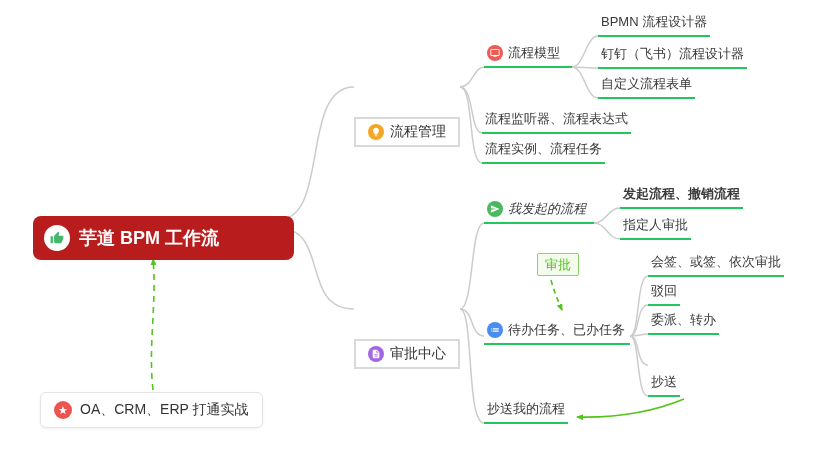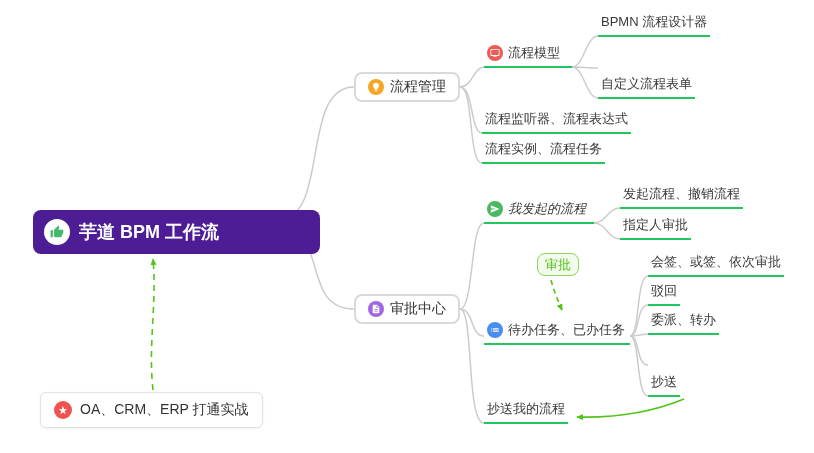--- a/index.html
+++ b/index.html
@@ -2,53 +2,53 @@
 <html><head>
 <meta charset="utf-8">
 <style>
   html,body{margin:0;padding:0;background:#fff;}
   .canvas{
     position:relative;width:814px;height:453px;background:#ffffff;overflow:hidden;
     font-family:"Liberation Sans","DejaVu Sans",sans-serif;
   }
   .links{position:absolute;left:0;top:0;width:814px;height:453px;pointer-events:none;}
   .rootnode{
-    position:absolute;left:33px;top:210px;width:287px;height:44px;box-sizing:border-box;
-    background:#4c1d95;border-radius:8px;display:flex;align-items:center;gap:9px;
+    position:absolute;left:33px;top:216px;width:261px;height:44px;box-sizing:border-box;
+    background:#b91c1c;border-radius:8px;display:flex;align-items:center;gap:9px;
     padding:0 10px 0 11px;color:#fff;font-size:18px;font-weight:600;white-space:nowrap;cursor:pointer;
   }
   .rooticon{
     width:26px;height:26px;border-radius:50%;background:#fff;flex:0 0 auto;
     display:flex;align-items:center;justify-content:center;
   }
   .branch{
     position:absolute;height:30px;width:106px;box-sizing:border-box;background:#fff;
-    border:2px solid #d9d9d9;border-radius:8px;display:flex;align-items:center;gap:6px;
-    padding:0 12px;font-size:14px;color:#333;white-space:nowrap;cursor:pointer;
+    border:2px solid #d9d9d9;border-radius:0;display:flex;align-items:center;gap:6px;
+    padding:0 12px;font-size:14px;color:#333;white-space:nowrap;cursor:pointer;margin-top:45px;
   }
   .leaf{
     position:absolute;display:flex;align-items:center;gap:5px;box-sizing:border-box;
     padding:0 3px 5px 3px;border-bottom:2px solid #22c55e;font-size:13px;color:#3a3a3a;
     line-height:16px;white-space:nowrap;cursor:pointer;
   }
   .cicon{
     width:16px;height:16px;border-radius:50%;flex:0 0 auto;
     display:inline-flex;align-items:center;justify-content:center;
   }
   .star{font-size:11px;color:#fff;line-height:1;}
   .note{
     position:absolute;left:40px;top:392px;height:36px;box-sizing:border-box;background:#fff;
     border:1px solid #e3e3e3;border-radius:6px;box-shadow:0 1px 3px rgba(0,0,0,.06);
     display:flex;align-items:center;gap:8px;padding:0 13px;font-size:14px;color:#333;
     white-space:nowrap;cursor:pointer;
   }
   .note .cicon{width:18px;height:18px;}
   .badge{
     position:absolute;left:537px;top:253px;padding:2px 7px;font-size:13px;line-height:17px;
-    color:#52c41a;background:#f3fbec;border:1px solid #8fd460;border-radius:8px;cursor:pointer;
+    color:#52c41a;background:#f3fbec;border:1px solid #8fd460;border-radius:2px;cursor:pointer;
   }
 </style>
 </head>
 <body>
 
 <div class="canvas">
 
   <svg class="links" viewBox="0 0 814 453">
     <defs>
       <marker id="arrowG" markerWidth="9" markerHeight="8" refX="6" refY="3" orient="auto" markerUnits="userSpaceOnUse">
@@ -119,41 +119,44 @@
       <svg viewBox="0 0 24 24" width="10" height="10">
           <path fill="#fff" d="M21 3H3c-1.1 0-2 .9-2 2v12c0 1.1.9 2 2 2h5v2h8v-2h5c1.1 0 2-.9 2-2V5c0-1.1-.9-2-2-2zm0 14H3V5h18v12z"></path>
         </svg>
     </span>
     <span>流程模型</span>
   </div>
 
   <div class="leaf" style="left:598px;top:14px;">
     <span>BPMN 流程设计器</span>
   </div>
+  <div class="leaf" style="left:598px;top:46px;">
+    <span>钉钉（飞书）流程设计器</span>
+  </div>
   <div class="leaf" style="left:598px;top:76px;">
     <span>自定义流程表单</span>
   </div>
 
   <div class="leaf" style="left:482px;top:111px;">
     <span>流程监听器、流程表达式</span>
   </div>
   <div class="leaf" style="left:482px;top:141px;">
     <span>流程实例、流程任务</span>
   </div>
 
   <div class="leaf" style="left:484px;top:201px;width:110px;font-style:italic;">
     <span class="cicon" style="background:#49b85f">
       <svg viewBox="0 0 24 24" width="10" height="10">
           <path fill="#fff" d="M2.01 21L23 12 2.01 3 2 10l15 2-15 2z"></path>
         </svg>
     </span>
     <span>我发起的流程</span>
   </div>
 
-  <div class="leaf" style="left:620px;top:186px;">
+  <div class="leaf" style="left:620px;top:186px;font-weight:bold;">
     <span>发起流程、撤销流程</span>
   </div>
   <div class="leaf" style="left:620px;top:217px;">
     <span>指定人审批</span>
   </div>
 
   <div class="leaf" style="left:484px;top:314px;width:146px;margin-top:8px;">
     <span class="cicon" style="background:#4a8df0">
       <svg viewBox="0 0 24 24" width="10" height="10">
           <path fill="#fff" d="M3 13h2v-2H3v2zm0 4h2v-2H3v2zm0-8h2V7H3v2zm4 4h14v-2H7v2zm0 4h14v-2H7v2zM7 7v2h14V7H7z"></path>

